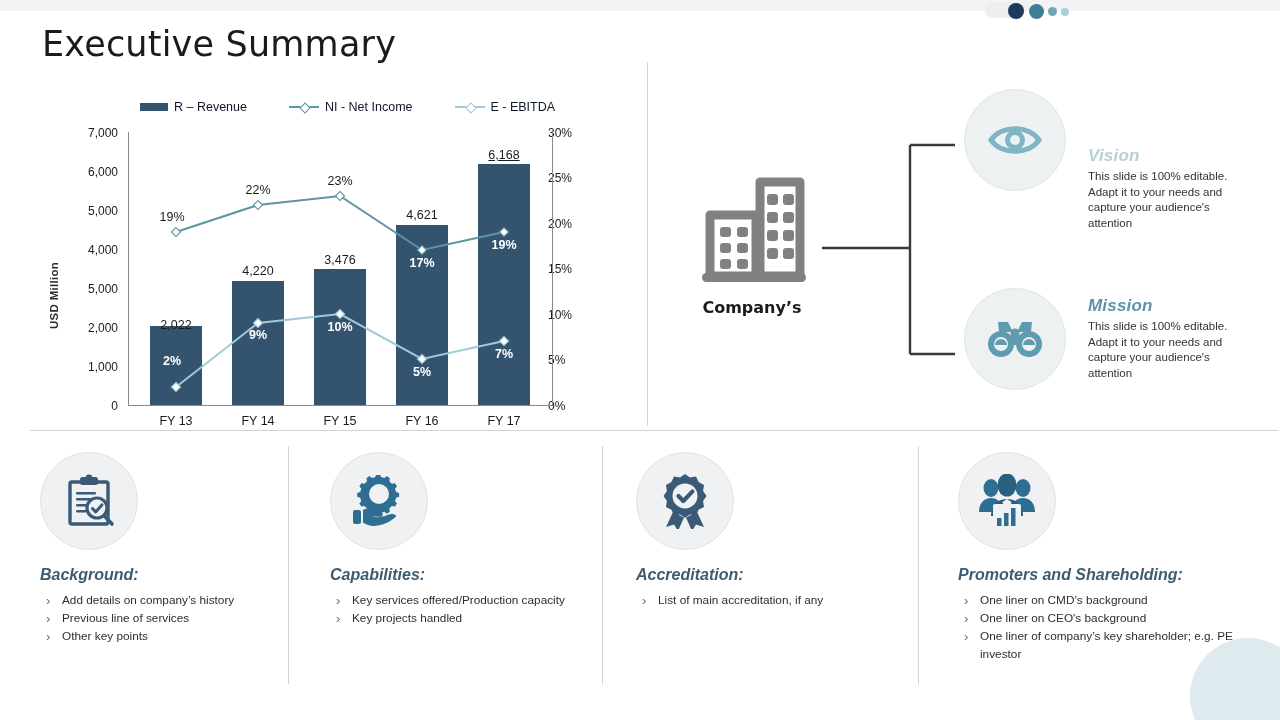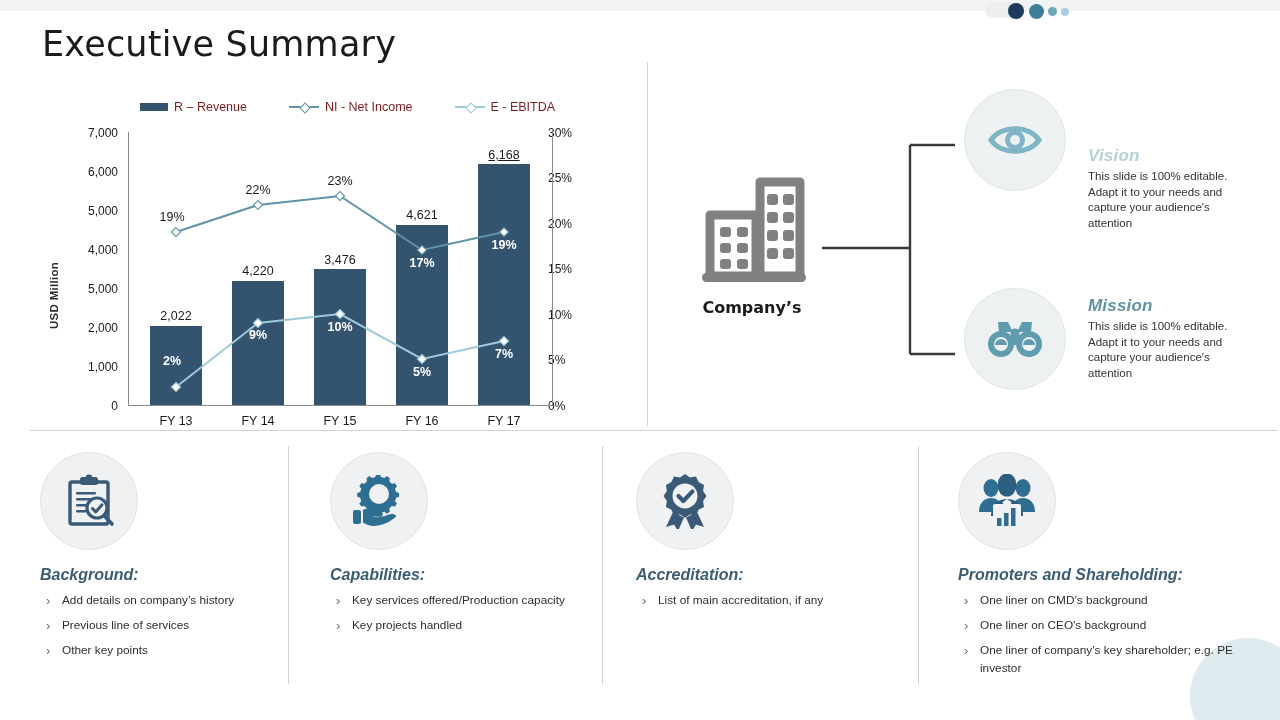--- a/index.html
+++ b/index.html
@@ -30,21 +30,21 @@
   
   .v-div-main{position:absolute;left:647px;top:62px;width:1px;height:364px;background:#cfd4d8;}
   .h-div-main{position:absolute;left:30px;top:430px;width:1248px;height:1px;background:#cfd4d8;}
   .v-div-b1{position:absolute;left:288px;top:446px;width:1px;height:238px;background:#cfd4d8;}
   .v-div-b2{position:absolute;left:602px;top:446px;width:1px;height:238px;background:#cfd4d8;}
   .v-div-b3{position:absolute;left:918px;top:446px;width:1px;height:238px;background:#cfd4d8;}
 
   
   .chart{position:absolute;left:40px;top:96px;width:590px;height:330px;}
   .legend{position:absolute;left:100px;top:4px;display:flex;gap:42px;align-items:center;}
-  .lg{display:flex;align-items:center;gap:6px;font-size:12.5px;color:#7f1d1d;justify-content:space-between;}
+  .lg{display:flex;align-items:center;gap:6px;font-size:12.5px;color:#0f172a;justify-content:space-between;}
   .lg .swatch-bar{width:28px;height:8px;background:#34536f;display:inline-block;}
   .lg .swatch-line{width:30px;height:2px;display:inline-block;position:relative;}
   .lg .swatch-line.ni{background:#5f93a6;}
   .lg .swatch-line.eb{background:#9ecad9;}
   .lg .swatch-line::after{
     content:"";position:absolute;left:12px;top:-2.5px;width:6px;height:6px;
     transform:rotate(45deg);background:#fff;border:1px solid currentColor;
   }
   .lg .swatch-line.ni::after{border-color:#5f93a6;}
   .lg .swatch-line.eb::after{border-color:#9ecad9;}
@@ -87,21 +87,21 @@
   .blk{position:absolute;top:452px;width:270px;}
   .blk .ic{
     width:96px;height:96px;border-radius:50%;background:#eff1f2;border:1px solid #dfe3e6;
     display:flex;align-items:center;justify-content:center;
   }
   .blk h3{
     margin:16px 0 8px 0;font-size:16px;font-style:italic;font-weight:bold;color:#3c5c72;
   }
   .blk ul{margin:0;padding:0;list-style:none;}
   .blk li{
-    font-size:11.8px;color:#2d2d2d;line-height:1.52;padding-left:22px;position:relative;margin-top:7px;
+    font-size:11.8px;color:#2d2d2d;line-height:1.52;padding-left:22px;position:relative;
   }
   .blk li::before{
     content:"\203A";position:absolute;left:6px;top:-1px;color:#6b6b6b;font-size:13px;
   }
 </style>
 </head>
 <body>
 
 <div class="slide">
 
@@ -163,21 +163,21 @@
       <div class="axis-line" style="left:512px;top:8px;width:1px;height:274px;"></div>
 
       <div class="plot-area">
 
         <div class="bar" style="left:14px;height:78.9px;"></div>
         <div class="bar" style="left:96px;height:124.2px;"></div>
         <div class="bar" style="left:178px;height:135.6px;"></div>
         <div class="bar" style="left:260px;height:180.2px;"></div>
         <div class="bar" style="left:342px;height:240.6px;"></div>
 
-        <div class="bar-label" style="left:5px;top:177px;">2,022</div>
+        <div class="bar-label" style="left:5px;top:186px;">2,022</div>
         <div class="bar-label" style="left:87px;top:132px;">4,220</div>
         <div class="bar-label" style="left:169px;top:121px;">3,476</div>
         <div class="bar-label" style="left:251px;top:76px;">4,621</div>
         <div class="bar-label" style="left:333px;top:16px;text-decoration:underline;">6,168</div>
 
         <svg class="lines" viewBox="0 0 410 273" preserveAspectRatio="none">
 
           <polyline points="40,100 122,73 204,64 286,118 368,100" fill="none" stroke="#5f93a6" stroke-width="2"></polyline>
           <g fill="#ffffff" stroke="#5f93a6" stroke-width="1.2">
             <rect x="36.8" y="96.8" width="6.4" height="6.4" transform="rotate(45 40 100)"></rect>

